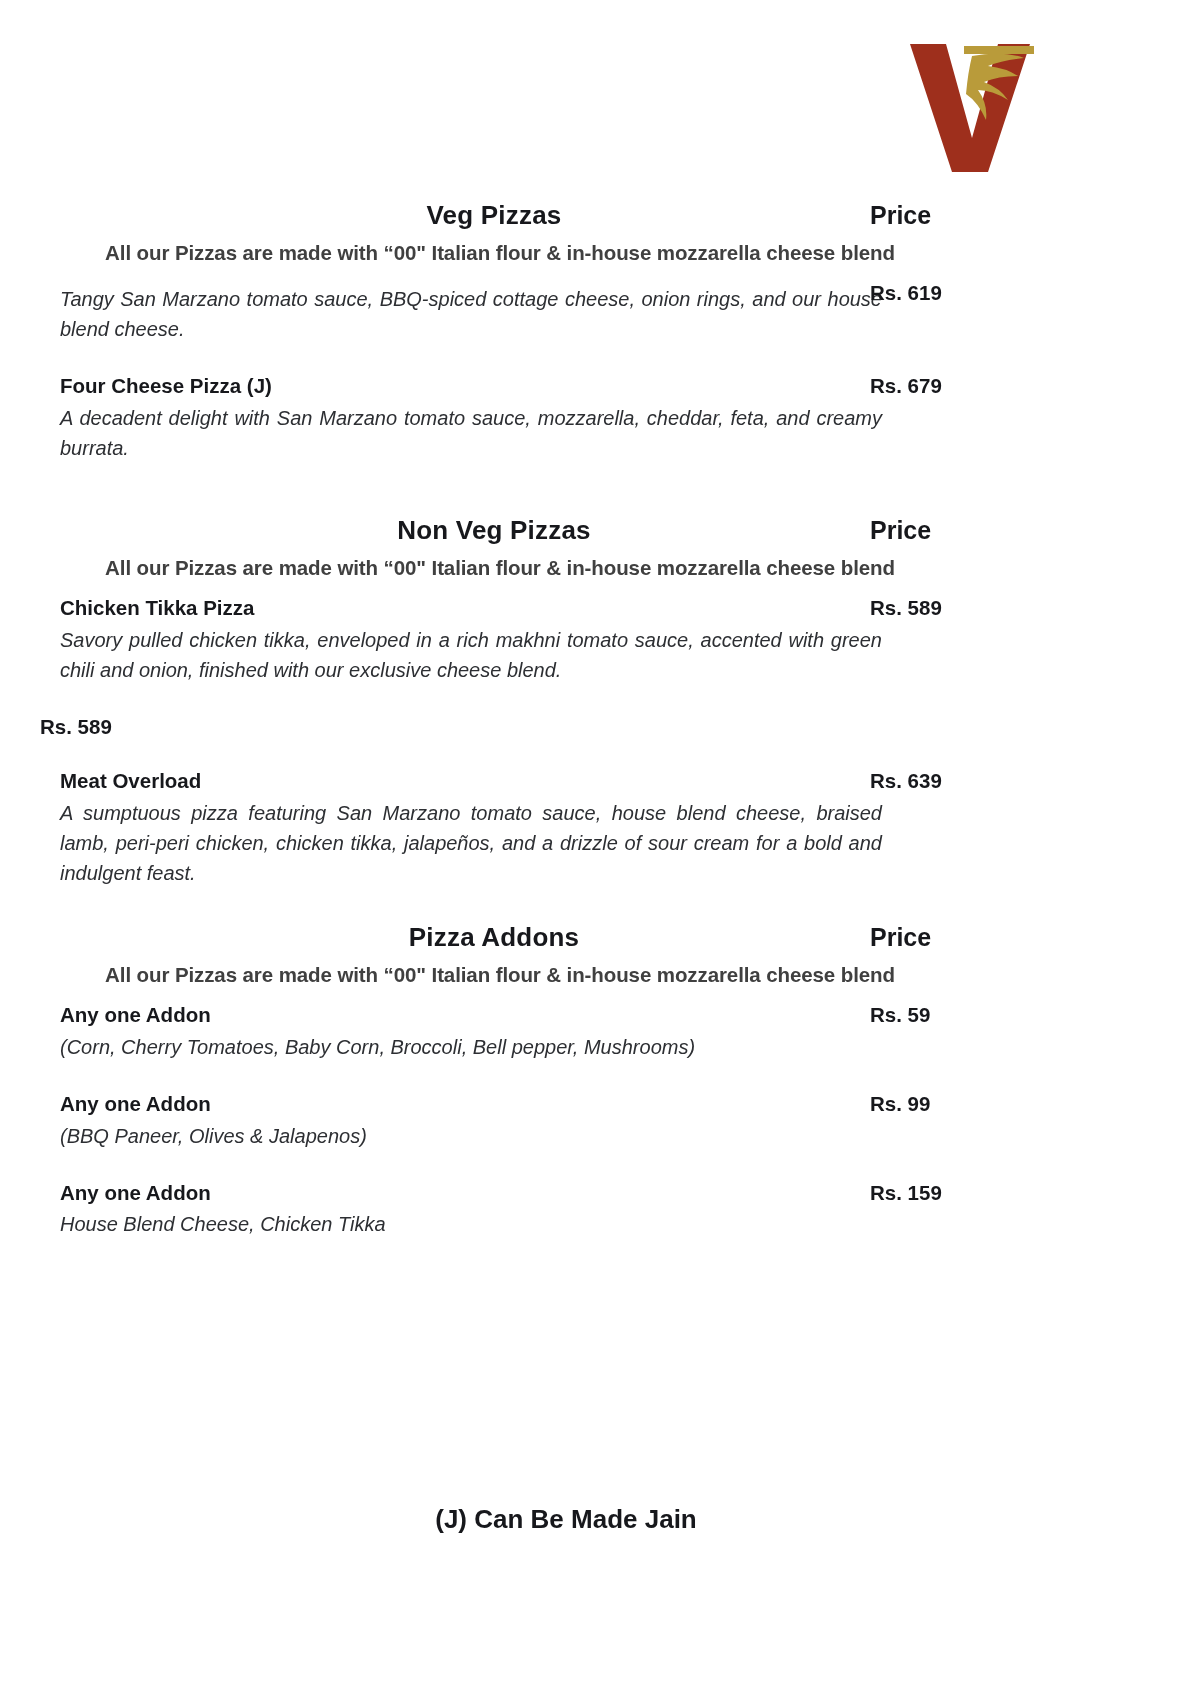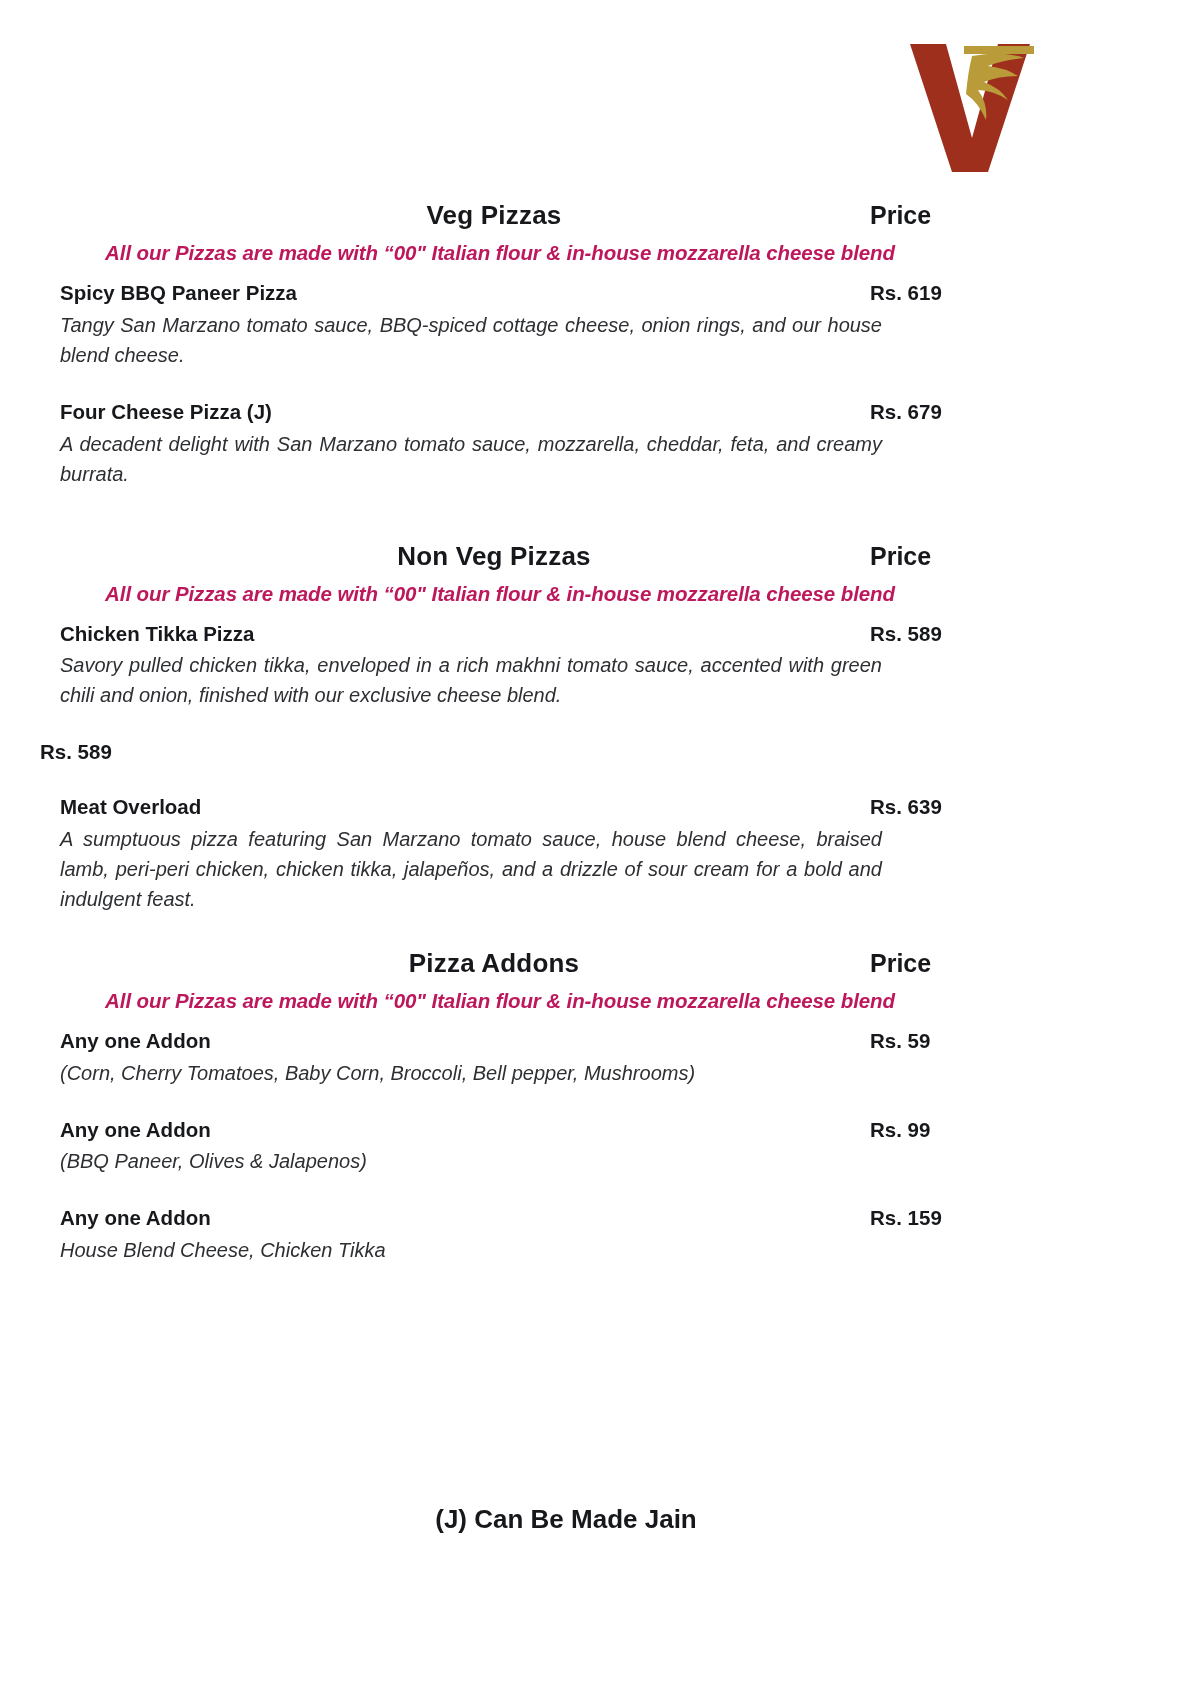--- a/index.html
+++ b/index.html
@@ -61,24 +61,23 @@
     font-size: 25px;
     font-weight: bold;
     color: #17181c;
   }
   .section-note {
     width: 880px;
     text-align: center;
     font-size: 20.5px;
     font-weight: bold;
     line-height: 1.38;
-    color: #be185d;
+    color: #404040;
     margin-top: 8px;
     letter-spacing: -0.1px;
-    font-style: italic;
   }
 
   .item {
     display: flex;
     align-items: flex-start;
     margin-top: 13px;
   }
   .item-main { width: 830px; }
   .item-name {
     font-size: 20.5px;
@@ -139,21 +138,20 @@
 
     <div class="section">
       <div class="section-head">
         <div class="section-title">Veg Pizzas</div>
         <div class="section-price-label">Price</div>
       </div>
       <div class="section-note">All our Pizzas are made with “00" Italian flour &amp; in-house mozzarella cheese blend</div>
 
       <div class="item">
         <div class="item-main">
-          <div class="item-name">Spicy BBQ Paneer Pizza</div>
           <div class="item-desc">Tangy San Marzano tomato sauce, BBQ-spiced cottage cheese, onion rings, and our house blend cheese.</div>
         </div>
         <div class="item-price">Rs. 619</div>
       </div>
 
       <div class="gap-sm"></div>
 
       <div class="item">
         <div class="item-main">
           <div class="item-name">Four Cheese Pizza (J)</div>

